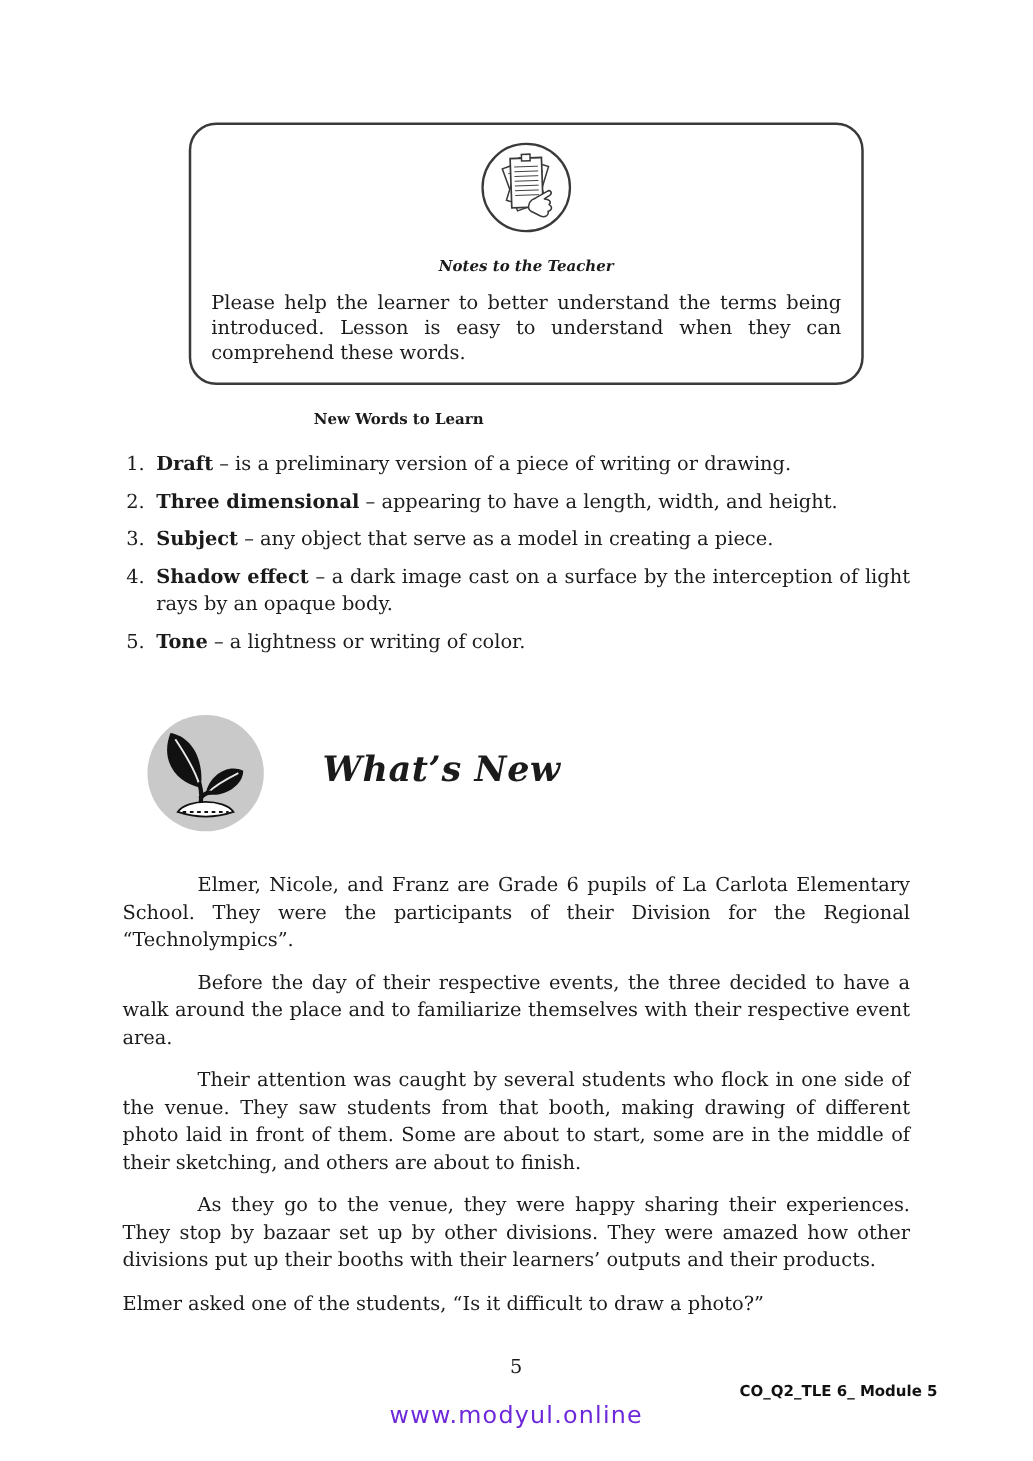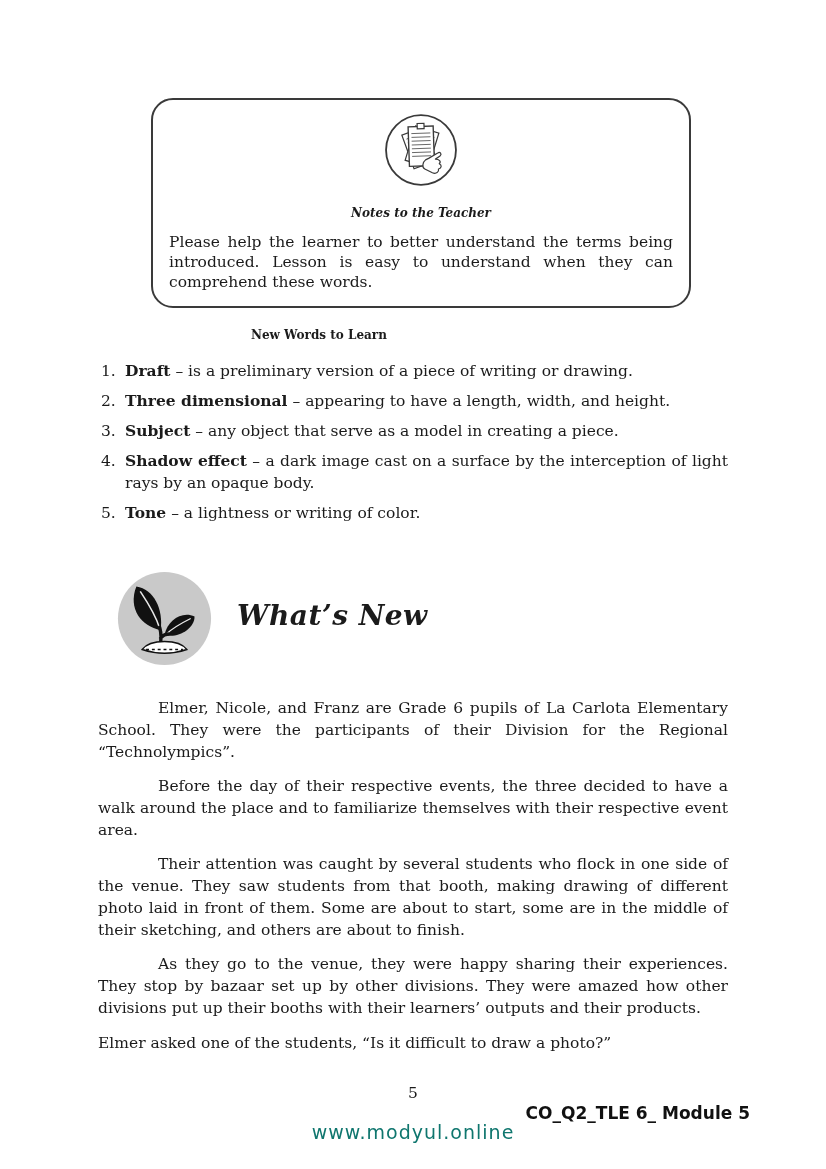--- a/index.html
+++ b/index.html
@@ -64,20 +64,21 @@
   }
   .term-num { flex: 0 0 24px; }
   .term-text { flex: 1; text-align: justify; }
   .term-text b { font-weight: bold; }
 
   
   .whats-new-header {
     display: flex;
     align-items: center;
     margin: 46px 0 0 18px;
+    gap: 21px;
   }
   .sprout-circle { width: 97px; height: 97px; flex: 0 0 97px; }
   .sprout-circle svg { width: 97px; height: 97px; }
   .whats-new-title {
     margin: 0 0 6px 24px;
     font-weight: bold;
     font-style: italic;
     font-size: 28px;
     letter-spacing: 0.5px;
   }
@@ -99,32 +100,32 @@
     width: 826px;
     text-align: center;
     font-size: 15.5px;
   }
   .module-footer {
     position: absolute;
     top: 1102px;
     right: 76px;
     font-family: "DejaVu Sans", "Liberation Sans", sans-serif;
     font-weight: bold;
-    font-size: 17px;
+    font-size: 12px;
     color: #111;
   }
   .watermark {
     position: absolute;
     top: 1121px;
     left: 0;
     width: 826px;
     text-align: center;
     font-family: "DejaVu Sans", "Liberation Sans", sans-serif;
     font-size: 19px;
-    color: #0f766e;
+    color: #6d28d9;
     letter-spacing: 1px;
   }
 </style>
 </head>
 <body>
 
 <div class="page">
   <div class="content">
 
     <div class="notes-box">

